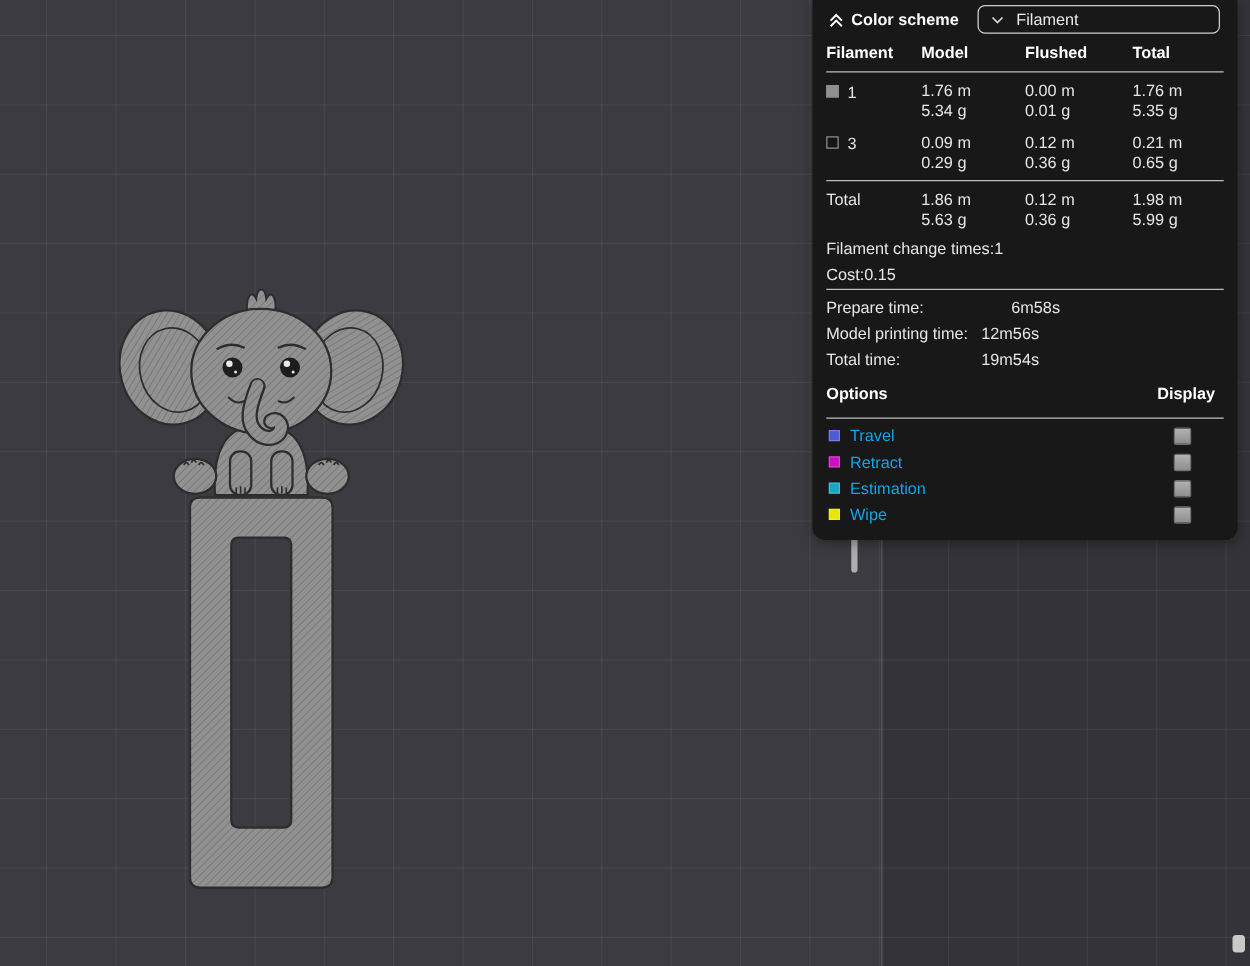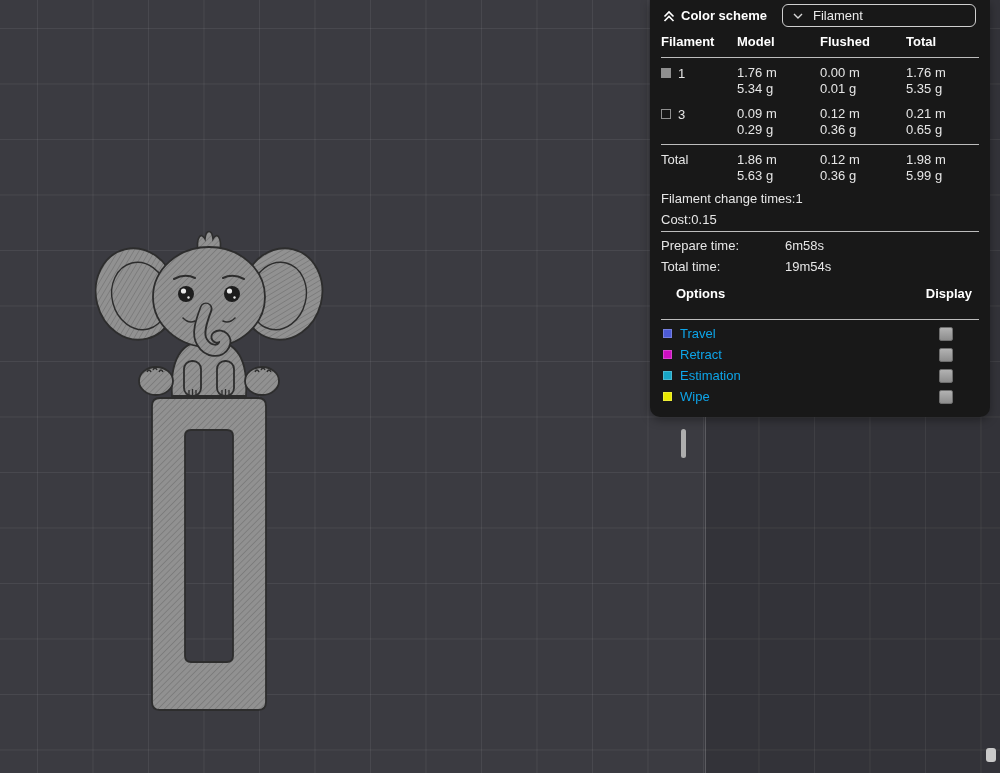--- a/index.html
+++ b/index.html
@@ -54,21 +54,21 @@
   .sep { height:1px; background:#bdbdbd; margin:1px 11px 0 11px; }
   .ftable .sep-in { height:1px; background:#bdbdbd; margin:2px 0; }
   .frow { padding:5px 0 4px; line-height:16px; }
   .fcell-first { display:flex; align-items:flex-start; gap:7px; padding-top:1px; }
   .swatch { width:10px; height:10px; border:1px solid #8f8f8f; margin-top:2px; flex:none; }
   .total-label { font-weight:normal; }
 
   .stat { display:flex; padding:2px 11px; line-height:17px; }
 
   .section-title { font-weight:bold; color:#ffffff; padding:9px 11px 5px; }
-  .options-head { display:flex; padding:9px 18px 17px 11px;margin-left:15px; }
+  .options-head { display:flex; padding:9px 18px 11px 11px; }
   .options-head .right { margin-left:auto; font-weight:bold; color:#ffffff; }
 
   .trow { display:flex; padding:2px 11px; line-height:17px; }
   .trow .tlabel { width:124px; }
 
   .opts { padding-top:3px; }
   .orow { display:flex; align-items:center; height:21px; padding:0 11px 0 13px; }
   .oswatch { width:9px; height:9px; flex:none; margin-right:8px; border:1px solid rgba(255,255,255,0.22); }
   .olabel { color:#0ea5e9; }
   .ocheck {
@@ -235,23 +235,27 @@
     <span>Filament change times:</span>
     <span>1</span>
   </div>
   <div class="stat">
     <span>Cost:</span>
     <span>0.15</span>
   </div>
 
   <div class="sep"></div>
 
-  <div class="trow" style="padding-top:5px;">
+  <div class="trow" style="padding-top:5px;gap:24px;">
     <span class="tlabel">Prepare time:</span>
     <span>6m58s</span>
+  </div>
+  <div class="trow">
+    <span class="tlabel">Model printing time:</span>
+    <span>12m56s</span>
   </div>
   <div class="trow">
     <span class="tlabel">Total time:</span>
     <span>19m54s</span>
   </div>
 
   <div class="options-head">
     <span class="section-title" style="padding:0;">Options</span>
     <span class="right">Display</span>
   </div>

